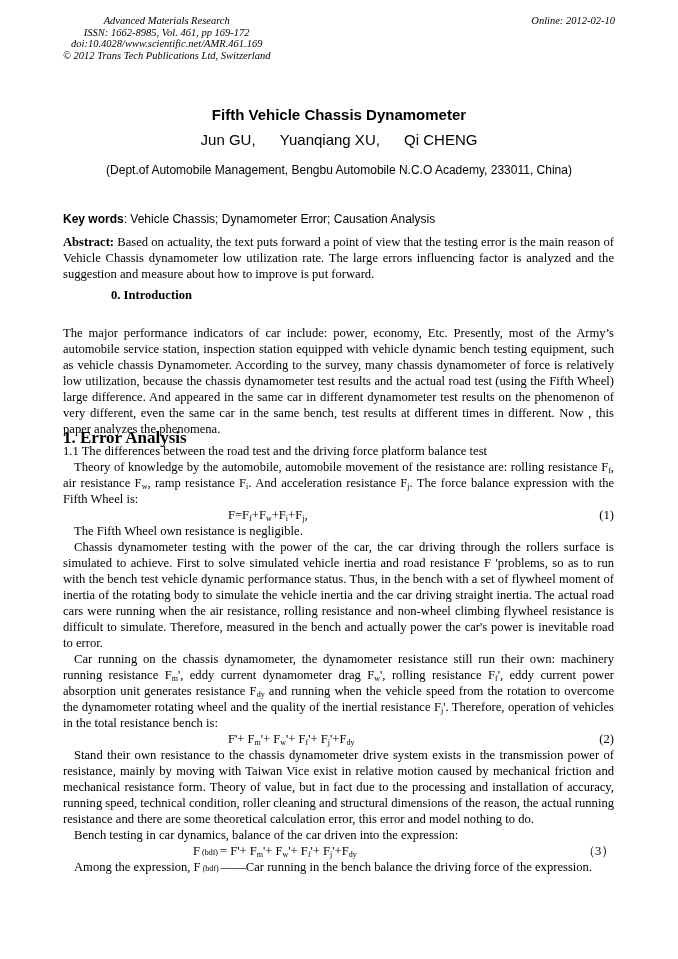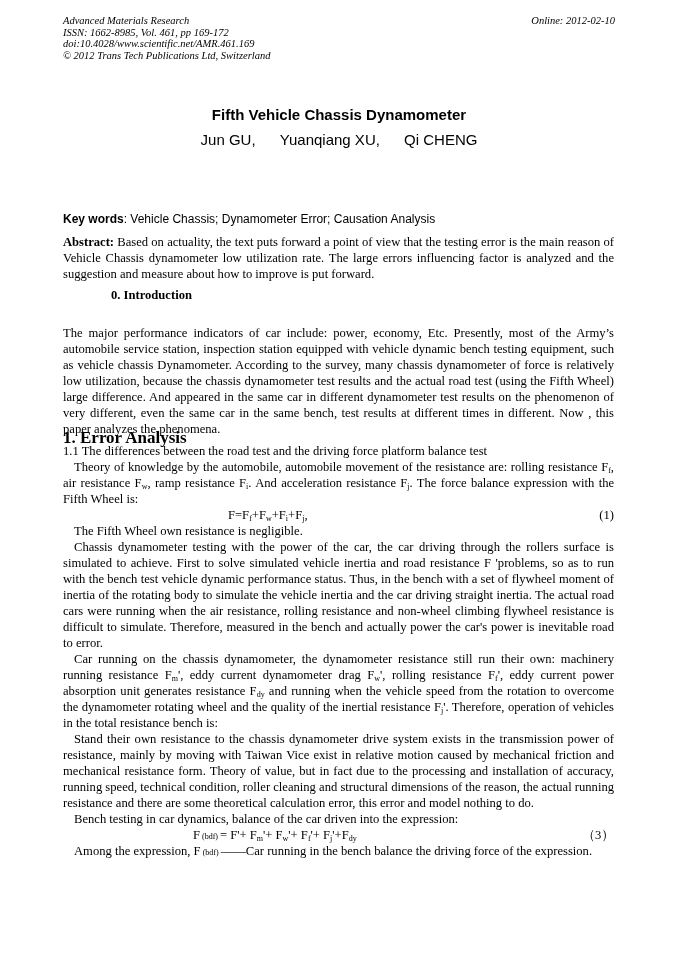--- a/index.html
+++ b/index.html
@@ -1,18 +1,18 @@
 <!DOCTYPE html>
 <html><head>
 <meta charset="utf-8">
 <style>
   html, body { margin: 0; padding: 0; background: #ffffff; }
   body { width: 678px; height: 959px; position: relative; overflow: hidden; color: #000; }
   .page { position: absolute; left: 0; top: 0; width: 678px; height: 959px; }
-  .meta { position: absolute; left: 63px; top: 15px; font-family: "Liberation Serif", serif; font-style: italic; font-size: 10.5px; line-height: 11.5px; }
+  .meta { position: absolute; left: 63px; top: 15px; font-family: "Liberation Serif", serif; font-style: italic; font-size: 10.5px; line-height: 11.5px; text-align: center; }
   .meta div { white-space: nowrap; }
   .online { position: absolute; right: 63px; top: 15px; font-family: "Liberation Serif", serif; font-style: italic; font-size: 10.5px; line-height: 11.5px; }
   .title { position: absolute; left: 0; width: 678px; text-align: center; font-family: "Liberation Sans", sans-serif; font-weight: bold; font-size: 15px; }
   .t1 { top: 81px; }
   .t2 { top: 106px; }
   .authors { position: absolute; left: 0; width: 678px; top: 131px; text-align: center; font-family: "Liberation Sans", sans-serif; font-size: 15px; word-spacing: 0; }
   .authors span { display: inline-block; margin: 0 10px; }
   .affil { position: absolute; left: 0; width: 678px; top: 163px; text-align: center; font-family: "Liberation Sans", sans-serif; font-size: 12px; }
   .email { position: absolute; left: 0; width: 678px; top: 185px; text-align: center; font-family: "Liberation Sans", sans-serif; font-size: 12px; }
   .kw { position: absolute; left: 63px; top: 212px; font-family: "Liberation Sans", sans-serif; font-size: 12px; }
@@ -45,20 +45,21 @@
   <div class="online">Online: 2012-02-10</div>
 
   <div class="title t2">Fifth Vehicle Chassis Dynamometer</div>
 
   <div class="authors">
     <span>Jun GU,</span>
     <span>Yuanqiang XU,</span>
     <span>Qi CHENG</span>
   </div>
 
+  <div class="affil">(Dept.of Automobile Management, Bengbu Automobile N.C.O Academy, 233011, China)</div>
 
   <div class="kw"><b>Key words</b><span>: Vehicle Chassis; Dynamometer Error; Causation Analysis</span></div>
 
   <div class="body abstract">
     <p><b>Abstract:</b><span> Based on actuality, the text puts forward a point of view that the testing error is the main reason of Vehicle Chassis dynamometer low utilization rate. The large errors influencing factor is analyzed and the suggestion and measure about how to improve is put forward.</span></p>
   </div>
 
   <div class="h-intro">0. Introduction</div>
   <div class="body intro">
     <p>The major performance indicators of car include: power, economy, Etc. Presently, most of the Army’s automobile service station, inspection station equipped with vehicle dynamic bench testing equipment, such as vehicle chassis Dynamometer. According to the survey, many chassis dynamometer of force is relatively low utilization, because the chassis dynamometer test results and the actual road test (using the Fifth Wheel) large difference. And appeared in the same car in different dynamometer test results on the phenomenon of very different, even the same car in the same bench, test results at different times in different. Now , this paper analyzes the phenomena.</p>
@@ -74,20 +75,24 @@
     <div class="eq">
       <span class="expr" style="left:165px"><span>F=F</span><sub>f</sub><span>+</span><span>F</span><sub>w</sub><span>+</span><span>F</span><sub>i</sub><span>+</span><span>F</span><sub>j</sub><span>,</span></span>
       <span class="num">(1)</span>
     </div>
 
     <p class="indent">The Fifth Wheel own resistance is negligible.</p>
     <p class="indent">Chassis dynamometer testing with the power of the car, the car driving through the rollers surface is simulated to achieve. First to solve simulated vehicle inertia and road resistance F 'problems, so as to run with the bench test vehicle dynamic performance status. Thus, in the bench with a set of flywheel moment of inertia of the rotating body to simulate the vehicle inertia and the car driving straight inertia. The actual road cars were running when the air resistance, rolling resistance and non-wheel climbing flywheel resistance is difficult to simulate. Therefore, measured in the bench and actually power the car's power is inevitable road to error.</p>
 
     <p class="indent"><span>Car running on the chassis dynamometer, the dynamometer resistance still run their own: machinery running resistance F</span><sub>m</sub><span>', eddy current dynamometer drag F</span><sub>w</sub><span>', rolling resistance F</span><sub>f</sub><span>', eddy current power absorption unit generates resistance F</span><sub>dy</sub><span> and running when the vehicle speed from the rotation to overcome the dynamometer rotating wheel and the quality of the inertial resistance F</span><sub>j</sub><span>'. Therefore, operation of vehicles in the total resistance bench is:</span></p>
 
+    <div class="eq">
+      <span class="expr" style="left:165px"><span>F'+ F</span><sub>m</sub><span>'+ F</span><sub>w</sub><span>'+ F</span><sub>f</sub><span>'+ F</span><sub>j</sub><span>'+F</span><sub>dy</sub></span>
+      <span class="num">(2)</span>
+    </div>
 
     <p class="indent">Stand their own resistance to the chassis dynamometer drive system exists in the transmission power of resistance, mainly by moving with Taiwan Vice exist in relative motion caused by mechanical friction and mechanical resistance form. Theory of value, but in fact due to the processing and installation of accuracy, running speed, technical condition, roller cleaning and structural dimensions of the reason, the actual running resistance and there are some theoretical calculation error, this error and model nothing to do.</p>
     <p class="indent">Bench testing in car dynamics, balance of the car driven into the expression:</p>
 
     <div class="eq">
       <span class="expr" style="left:130px"><span>F</span><span class="small"> (bdf) </span><span> = F'+ F</span><sub>m</sub><span>'+ F</span><sub>w</sub><span>'+ F</span><sub>f</sub><span>'+ F</span><sub>j</sub><span>'+F</span><sub>dy</sub></span>
       <span class="num">（3）</span>
     </div>
 
     <p class="indent"><span>Among the expression, F</span><span class="small"> (bdf) </span><span>——Car running in the bench balance the driving force of the expression.</span></p>

